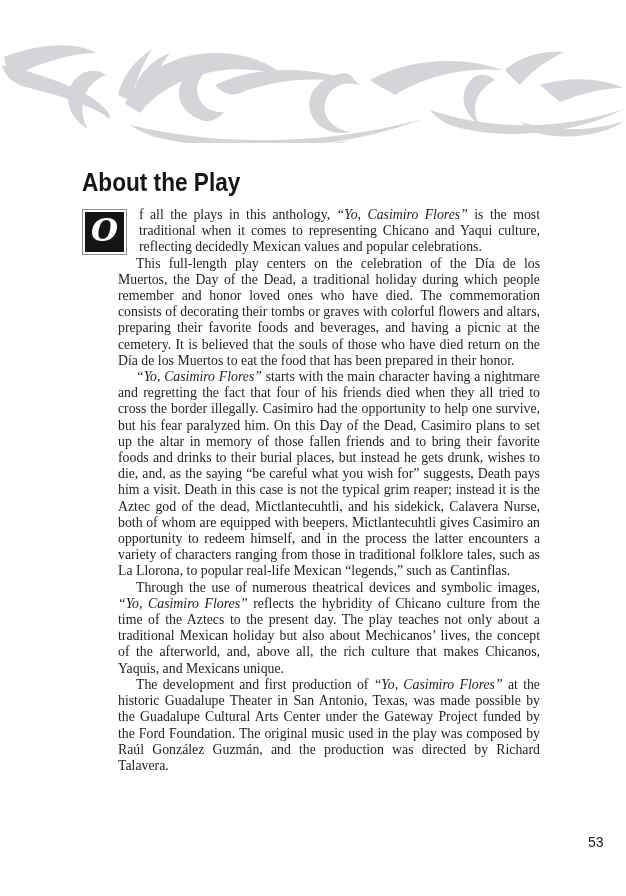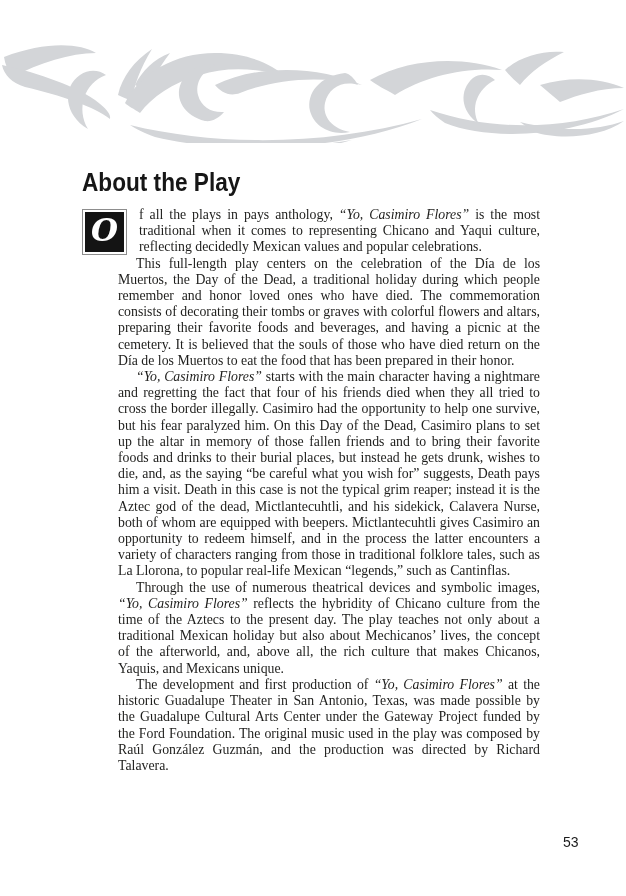--- a/index.html
+++ b/index.html
@@ -76,21 +76,21 @@
     font-family: "DejaVu Serif", serif;
     font-style: italic;
     font-weight: bold;
     font-size: 31px;
     line-height: 1;
     padding-bottom: 3px;
     box-sizing: border-box;
   }
   .page-number {
     position: absolute;
-    left: 563px;
+    left: 588px;
     top: 834px;
     font-family: "Liberation Sans", sans-serif;
     font-size: 14px;
     color: #1b1b1b;
   }
 </style>
 </head>
 <body>
 
 <div class="page">
@@ -115,21 +115,21 @@
       <path d="M540,60 C570,51 601,53 624,63 C600,63 578,70 560,77 C553,71 546,65 540,60 Z" fill="#d3d5d8"></path>
       <path d="M180,112 C240,124 302,124 352,115 C302,130 240,130 196,122 Z" fill="#d3d5d8"></path>
     </g>
   </svg>
 
   <div class="content">
     <h1 class="title">About the Play</h1>
     <div class="body-text">
         <p><span class="dropcap">
             <span class="dropcap-inner">O</span>
-          </span><span>f all the plays in pays anthology, </span><em>“Yo, Casimiro Flores”</em><span> is the most traditional when it comes to representing Chicano and Yaqui culture, reflecting decidedly Mexican values and popular celebrations.</span></p>
+          </span><span>f all the plays in this anthology, </span><em>“Yo, Casimiro Flores”</em><span> is the most traditional when it comes to representing Chicano and Yaqui culture, reflecting decidedly Mexican values and popular celebrations.</span></p>
         <p class="indent"><span>This full-length play centers on the celebration of the Día de los Muertos, the Day of the Dead, a traditional holiday during which people remember and honor loved ones who have died. The commemoration consists of decorating their tombs or graves with colorful flowers and altars, preparing their favorite foods and beverages, and having a picnic at the cemetery. It is believed that the souls of those who have died return on the Día de los Muertos to eat the food that has been prepared in their honor.</span></p>
         <p class="indent"><em>“Yo, Casimiro Flores”</em><span> starts with the main character having a nightmare and regretting the fact that four of his friends died when they all tried to cross the border illegally. Casimiro had the opportunity to help one survive, but his fear paralyzed him. On this Day of the Dead, Casimiro plans to set up the altar in memory of those fallen friends and to bring their favorite foods and drinks to their burial places, but instead he gets drunk, wishes to die, and, as the saying “be careful what you wish for” suggests, Death pays him a visit. Death in this case is not the typical grim reaper; instead it is the Aztec god of the dead, Mictlantecuhtli, and his sidekick, Calavera Nurse, both of whom are equipped with beepers. Mictlantecuhtli gives Casimiro an opportunity to redeem himself, and in the process the latter encounters a variety of characters ranging from those in traditional folklore tales, such as La Llorona, to popular real-life Mexican “legends,” such as Cantinflas.</span></p>
         <p class="indent"><span>Through the use of numerous theatrical devices and symbolic images, </span><em>“Yo, Casimiro Flores”</em><span> reflects the hybridity of Chicano culture from the time of the Aztecs to the present day. The play teaches not only about a traditional Mexican holiday but also about Mechicanos’ lives, the concept of the afterworld, and, above all, the rich culture that makes Chicanos, Yaquis, and Mexicans unique.</span></p>
         <p class="indent"><span>The development and first production of </span><em>“Yo, Casimiro Flores”</em><span> at the historic Guadalupe Theater in San Antonio, Texas, was made possible by the Guadalupe Cultural Arts Center under the Gateway Project funded by the Ford Foundation. The original music used in the play was composed by Raúl González Guzmán, and the production was directed by Richard Talavera.</span></p>
       </div>
   </div>
 
   <div class="page-number">53</div>
 </div>
 

